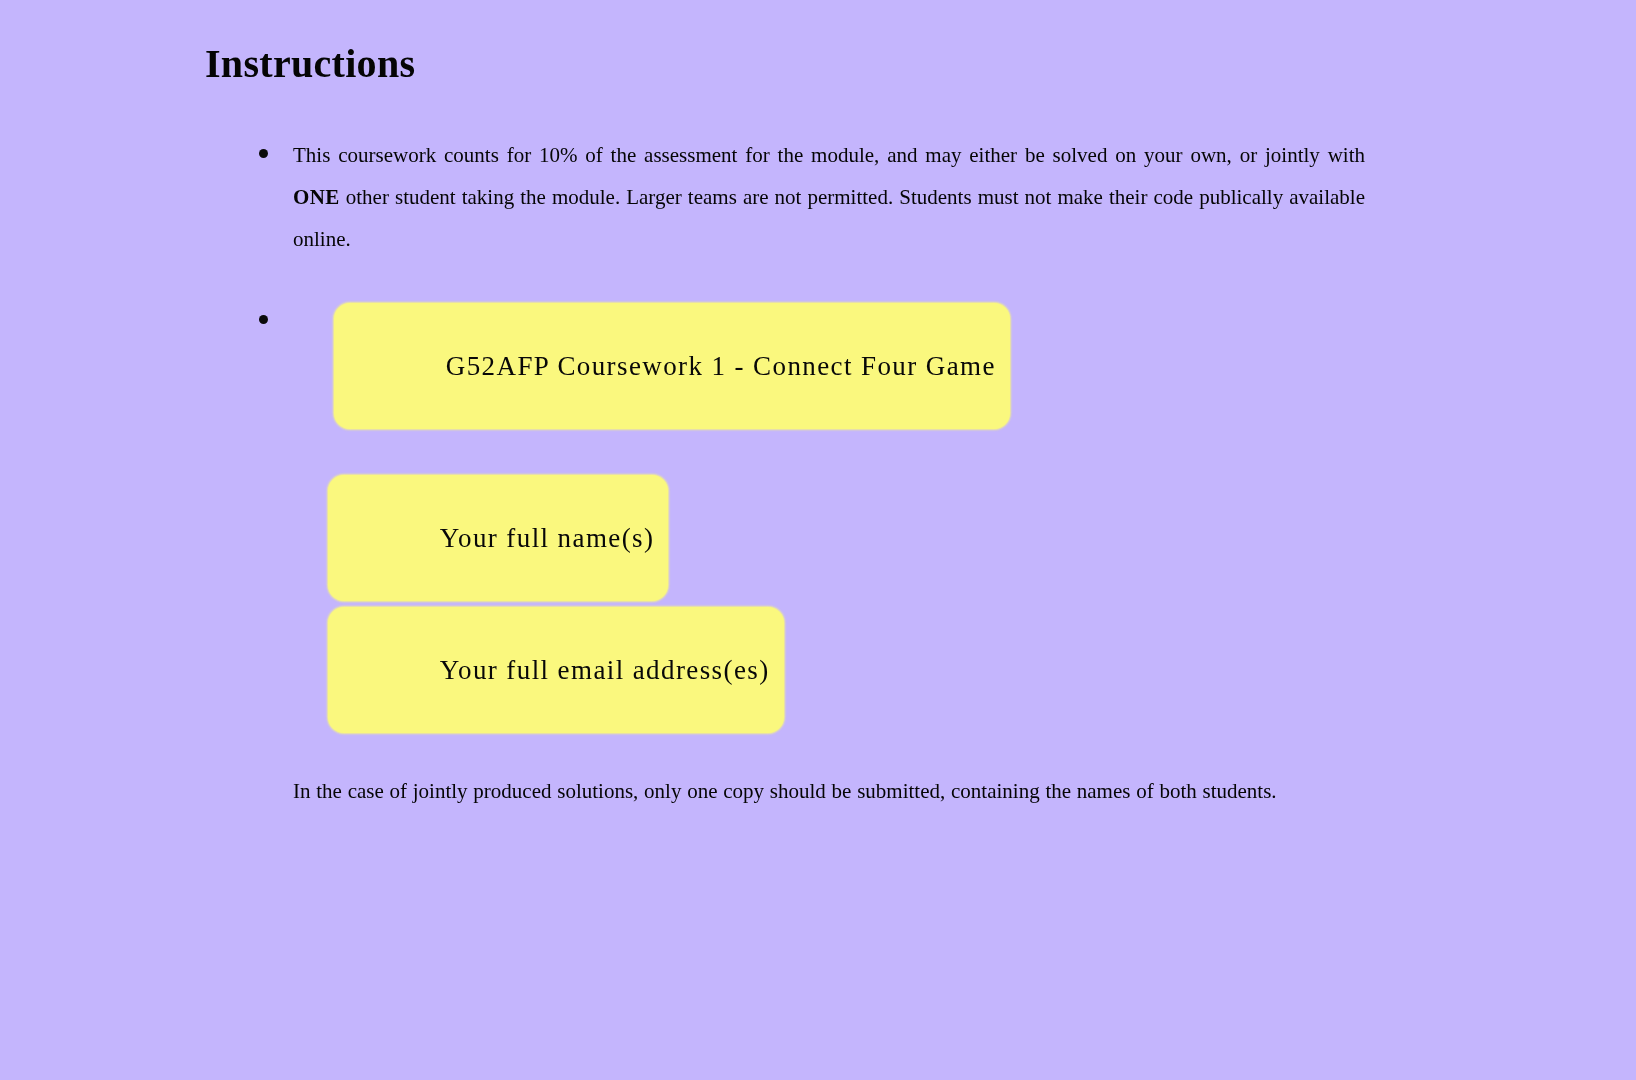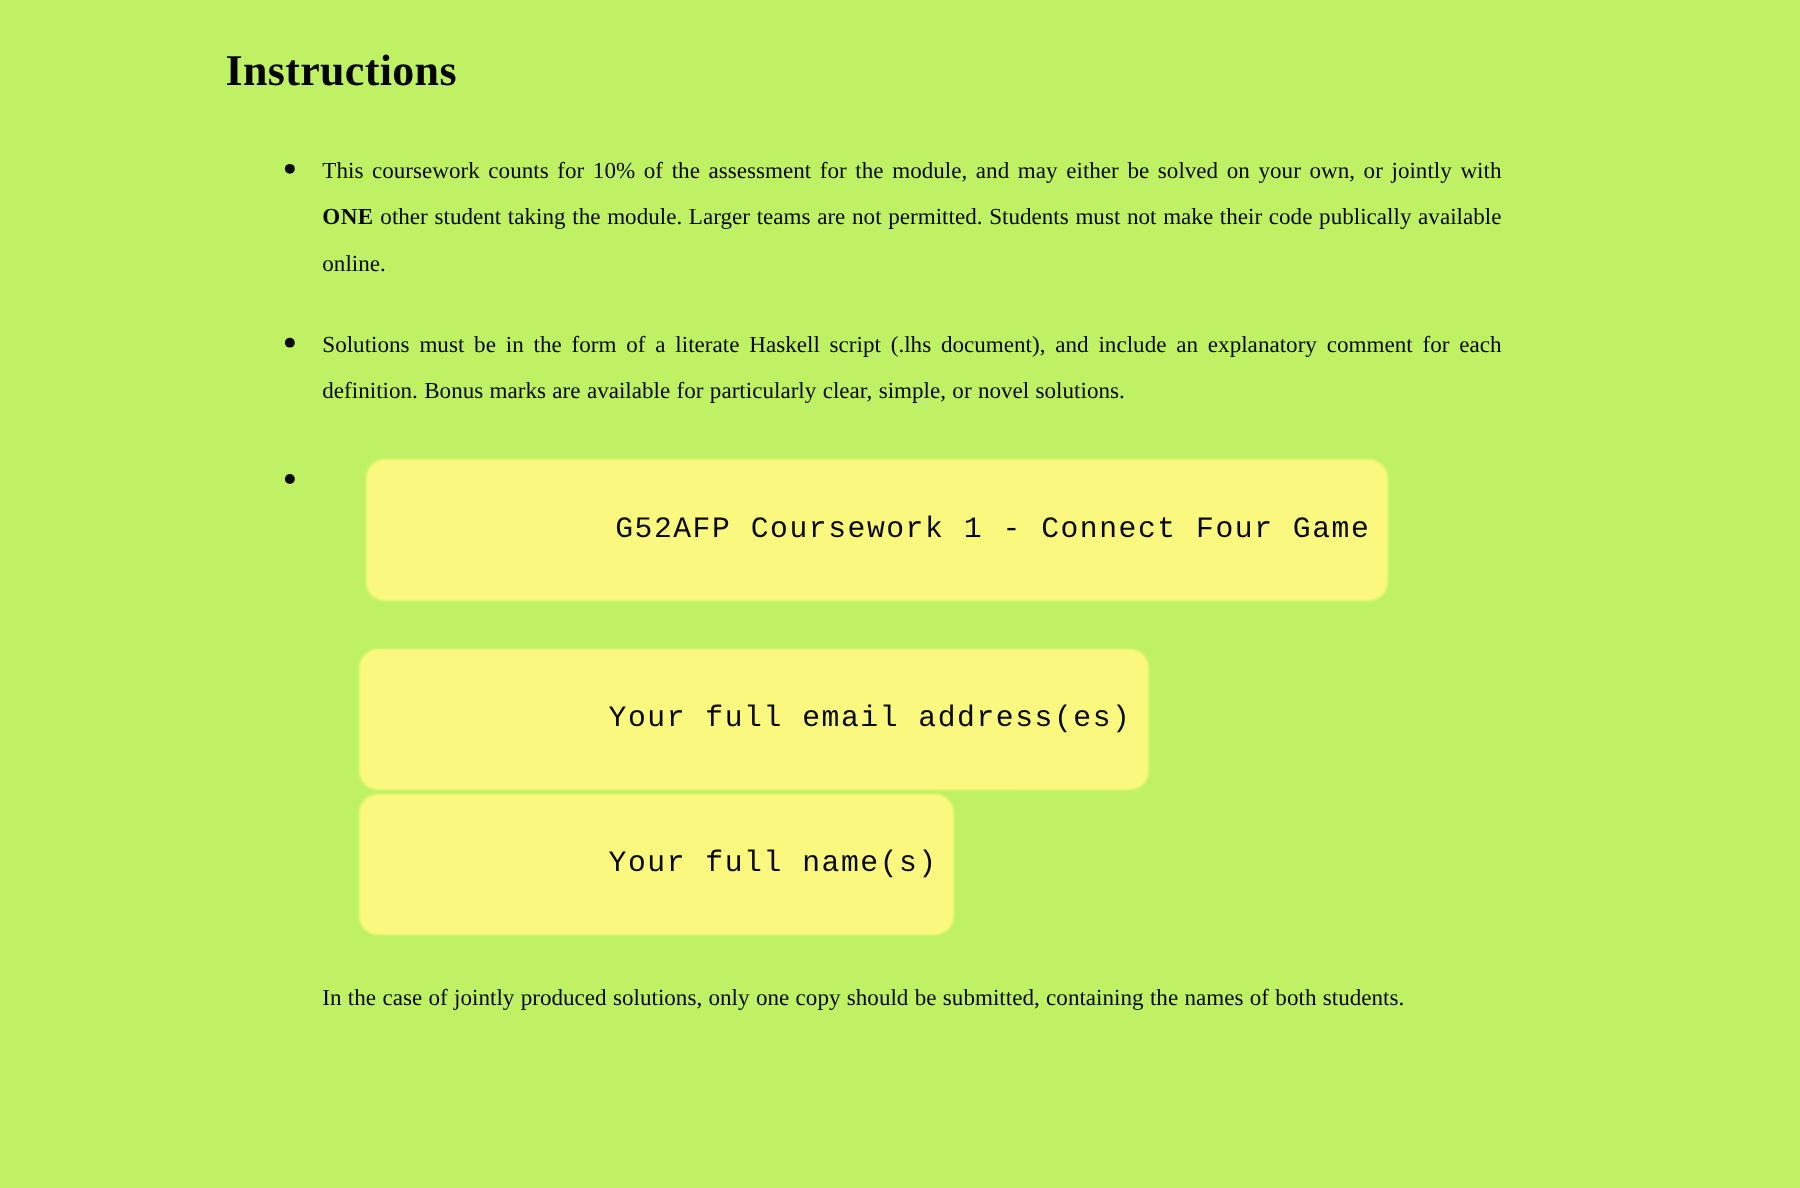--- a/index.html
+++ b/index.html
@@ -14,21 +14,21 @@
     overflow: hidden;
     font-family: "Liberation Serif", "DejaVu Serif", serif;
     color: #050505;
     -webkit-font-smoothing: antialiased;
   }
 
   .page {
     position: relative;
     width: 1636px;
     height: 1080px;
-    background: #bef264;
+    background: #c4b5fd;
   }
 
   
   .doc-title {
     position: absolute;
     left: 205px;
     top: 14px;
     font-size: 40px;
     font-weight: bold;
     letter-spacing: 0.3px;
@@ -76,21 +76,21 @@
   }
 
   
   .code-block {
     margin-top: 40px;
     margin-bottom: 34px;
     padding-left: 55px;
   }
 
   .code-line {
-    font-family: Liberation Mono, monospace;
+    font-family: Liberation Serif, serif;
     font-size: 27px;
     line-height: 44px;
     letter-spacing: 1.4px;
     color: #080808;
     white-space: pre;
     display: inline-block;
     position: relative;
   }
 
   .code-line .hl {
@@ -125,46 +125,42 @@
 
   <h1 class="doc-title">Instructions</h1>
 
   <div class="list">
 
     <div class="bullet-row">
       <span class="bullet-dot"></span>
       <p class="para"><span>This coursework counts for 10% of the assessment for the module, and may either be solved on your own, or jointly with </span><span class="strong-one">ONE</span><span> other student taking the module. Larger teams are not permitted. Students must not make their code publically available online.</span></p>
     </div>
 
-    <div class="bullet-row">
-      <span class="bullet-dot"></span>
-      <p class="para">Solutions must be in the form of a literate Haskell script (.lhs document), and include an explanatory comment for each definition. Bonus marks are available for particularly clear, simple, or novel solutions.</p>
-    </div>
 
     <div class="bullet-row">
       <span class="bullet-dot"></span>
 
       <div class="code-block">
         <div>
           <span class="code-line code-line-1">
             <span class="hl" style="background: rgb(250, 248, 126);"></span><span class="txt">G52AFP Coursework 1 - Connect Four Game</span>
           </span>
         </div>
 
         <div class="code-gap"></div>
 
         <div>
-          <span class="code-line code-line-3">
-            <span class="hl" style="background: rgb(250, 248, 126);"></span><span class="txt">Your full email address(es)</span>
+          <span class="code-line code-line-2">
+            <span class="hl" style="background: rgb(250, 248, 126);"></span><span class="txt">Your full name(s)</span>
           </span>
         </div>
 
         <div>
-          <span class="code-line code-line-2">
-            <span class="hl" style="background: rgb(250, 248, 126);"></span><span class="txt">Your full name(s)</span>
+          <span class="code-line code-line-3">
+            <span class="hl" style="background: rgb(250, 248, 126);"></span><span class="txt">Your full email address(es)</span>
           </span>
         </div>
       </div>
 
       <p class="para subpara">In the case of jointly produced solutions, only one copy should be submitted, containing the names of both students.</p>
     </div>
 
   </div>
 </div>
 

